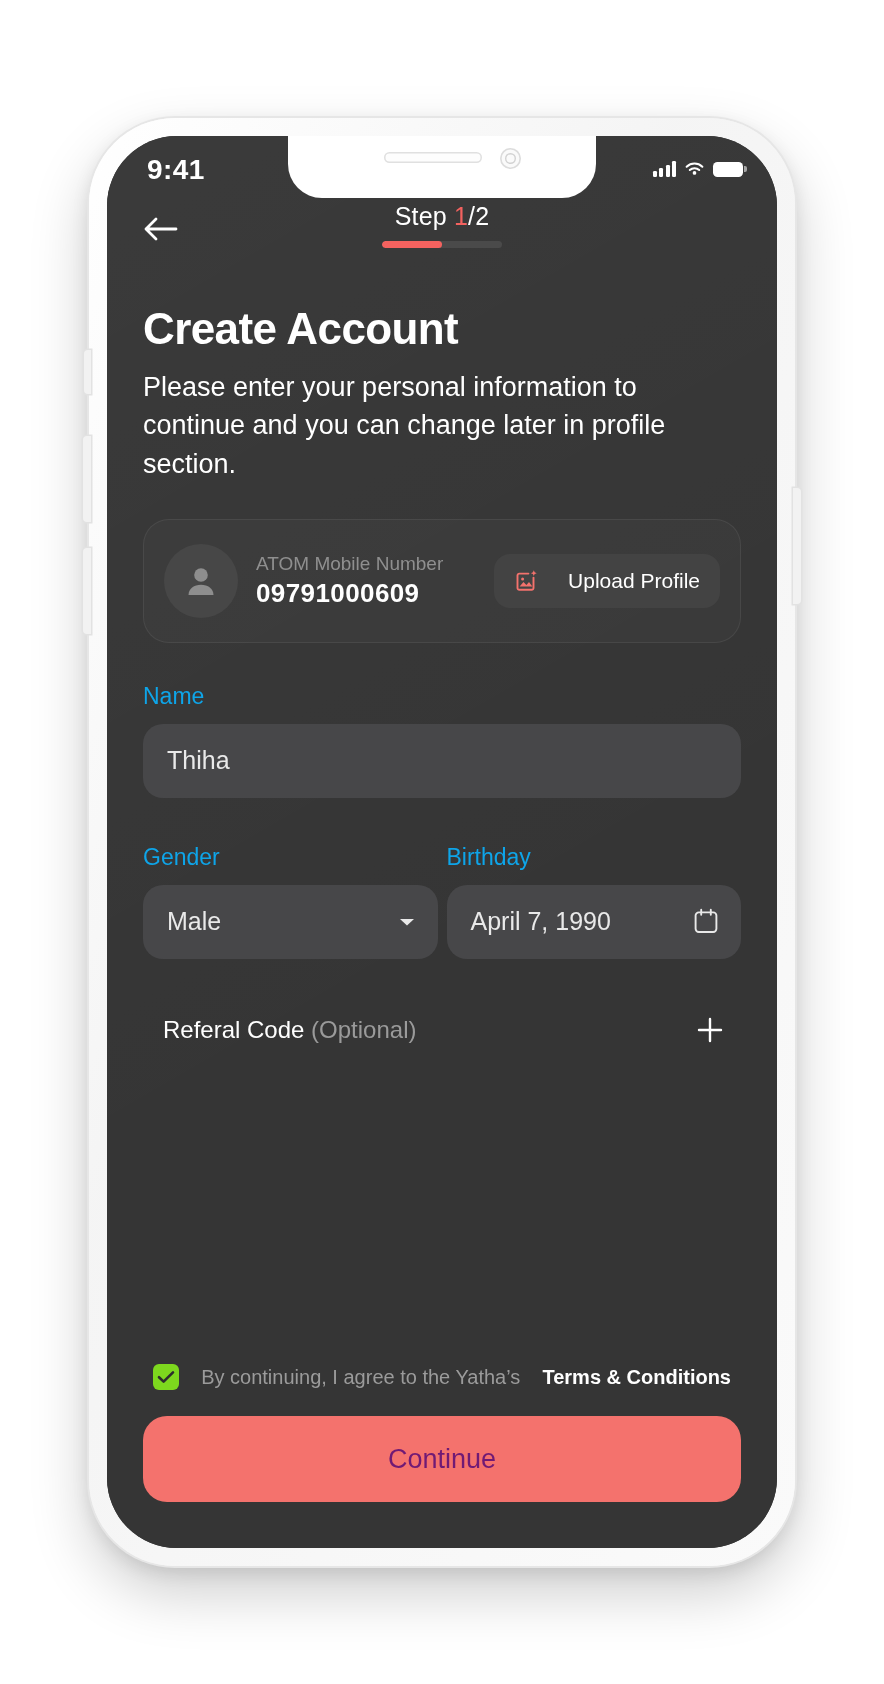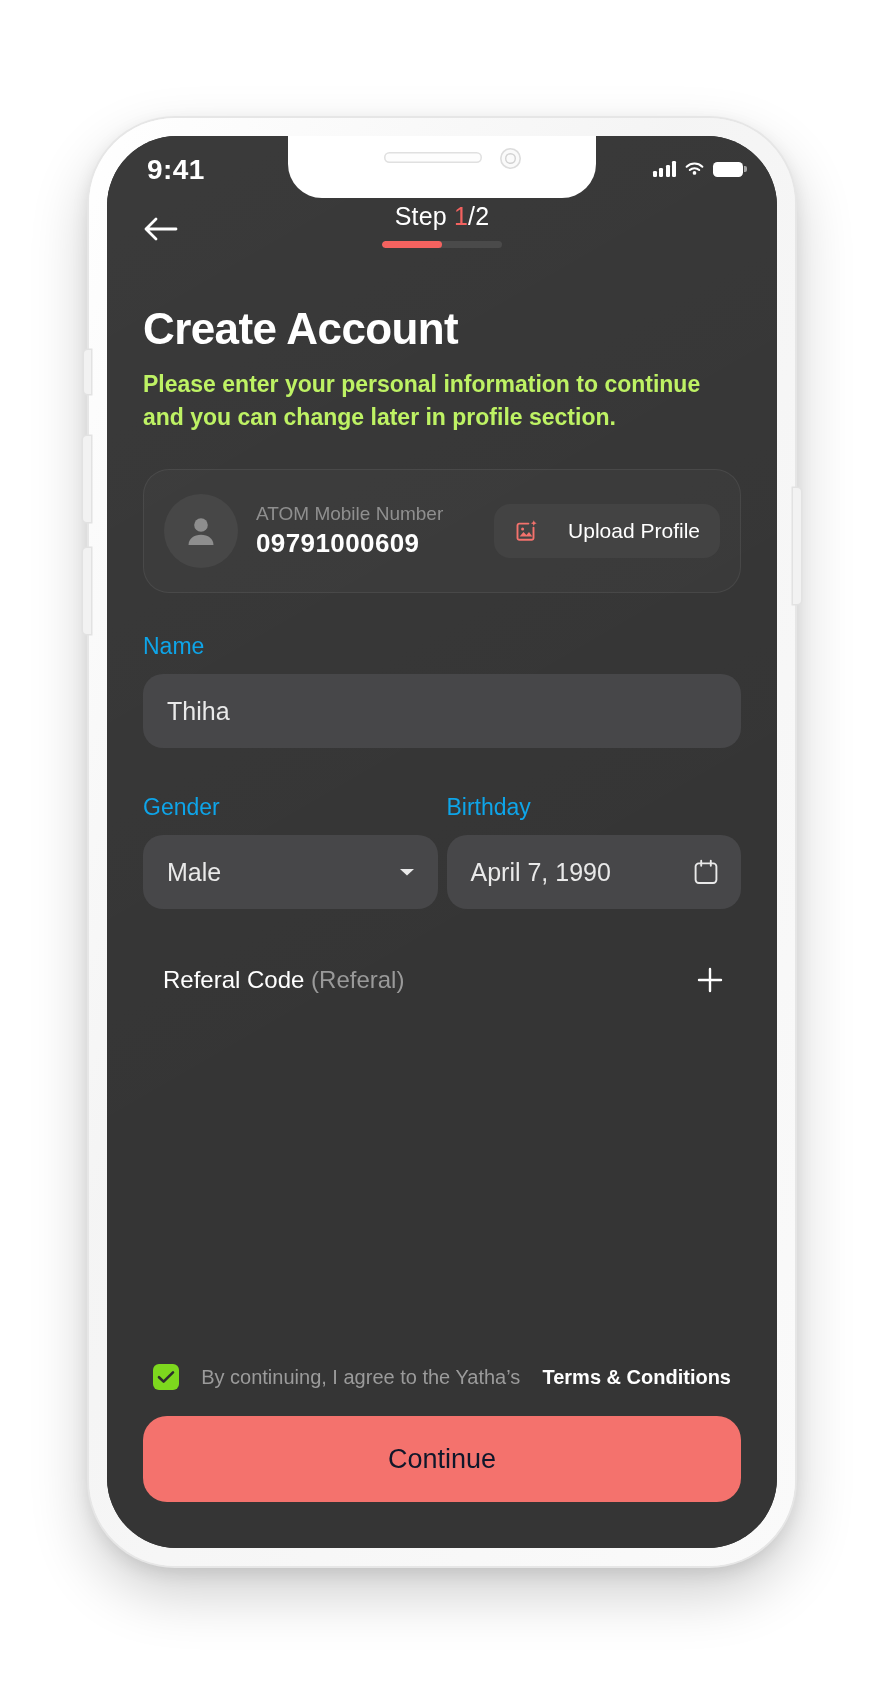--- a/index.html
+++ b/index.html
@@ -164,22 +164,22 @@
     display: block; height: 100%;
     background: #F4625F; border-radius: 4px;
   }
 
   
   .title {
     font-size: 44px; font-weight: 700; color: #fff;
     letter-spacing: -0.6px; margin-top: 16px;
   }
   .subtitle {
-    font-size: 23px; line-height: 1.42; color: #bef264;
-    margin-top: 14px; max-width: 600px; font-weight: 700;
+    font-size: 27px; line-height: 1.42; color: #ffffff;
+    margin-top: 14px; max-width: 600px; font-weight: 400;
   }
 
   
   .profile-card {
     margin-top: 36px;
     height: 124px;
     border-radius: 26px;
     background: rgba(255,255,255,0.022);
     border: 1.3px solid rgba(255,255,255,0.065);
     display: flex; align-items: center;
@@ -265,21 +265,21 @@
 
   
   .continue-btn {
     height: 86px;
     margin: 0 36px 46px 36px;
     border-radius: 24px;
     background: #F4726D;
     display: flex; align-items: center; justify-content: center;
     cursor: pointer;
   }
-  .continue-label { font-size: 27px; color: #0f172a; font-weight: 400; }
+  .continue-label { font-size: 27px; color: #701a75; font-weight: 400; }
 </style>
 </head>
 <body>
 
 <div class="stage">
   <div class="phone">
 
     <div class="btn-side btn-mute"></div>
     <div class="btn-side btn-volup"></div>
     <div class="btn-side btn-voldn"></div>
@@ -376,21 +376,21 @@
                 <span class="input-text">April 7, 1990</span>
                 <svg width="26" height="27" viewBox="0 0 26 27">
                   <rect x="2.6" y="4.4" width="20.8" height="19.6" rx="3.2" stroke="#e9e9e9" stroke-width="1.9" fill="none"></rect>
                   <path d="M8.2 1.8v5M17.8 1.8v5" stroke="#e9e9e9" stroke-width="1.9" stroke-linecap="round"></path>
                 </svg>
               </div>
             </div>
           </div>
 
           <div class="referral-row">
-            <div class="referral-text"><span>Referal Code</span><span class="opt"> (Referal)</span></div>
+            <div class="referral-text"><span>Referal Code</span><span class="opt"> (Optional)</span></div>
             <svg class="plus-icon" viewBox="0 0 34 34">
               <path d="M17 6 L17 28 M6 17 L28 17" stroke="#ffffff" stroke-width="2.4" stroke-linecap="round"></path>
             </svg>
           </div>
 
           <div class="spacer"></div>
 
           <div class="terms-row">
             <div class="checkbox">
               <svg width="18" height="14" viewBox="0 0 18 14">

